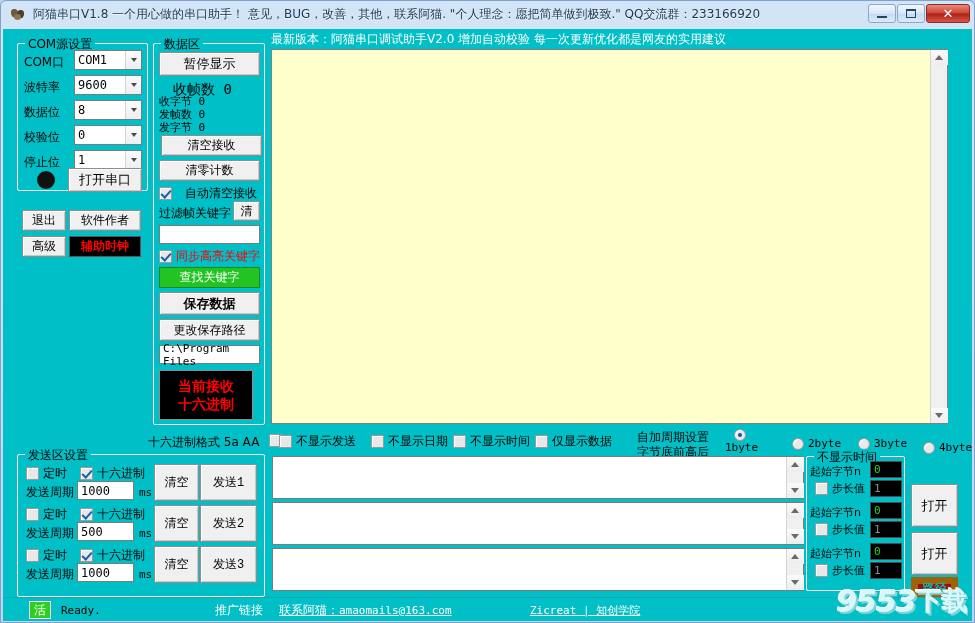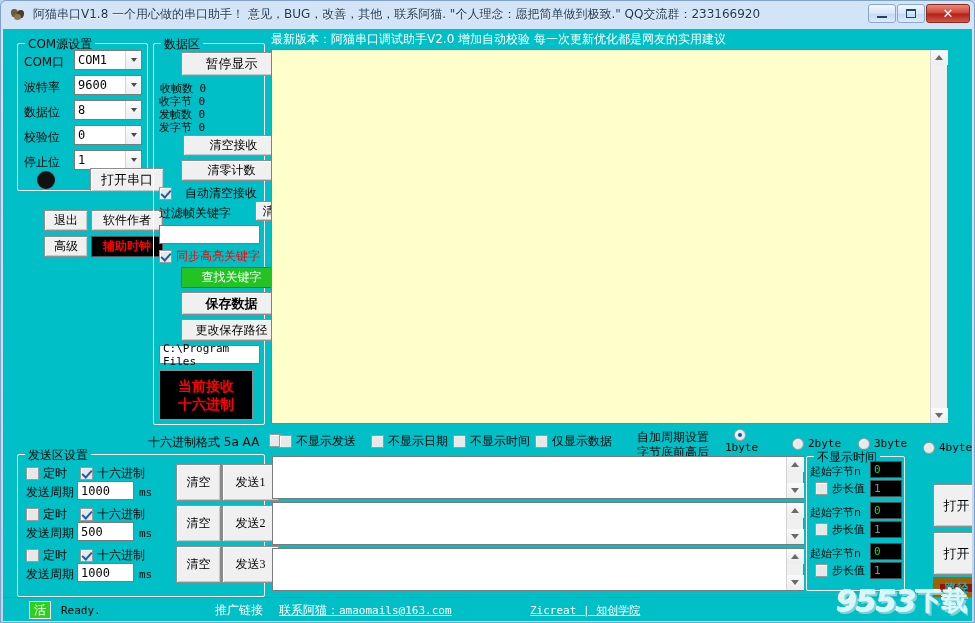--- a/index.html
+++ b/index.html
@@ -96,22 +96,21 @@
 
   
   .btn {
     position:absolute;
     background: #f0f0f0;
     border: 1px solid #8e8e8e;
     box-shadow: inset 1px 1px 0 #ffffff, inset -1px -1px 0 #c8c8c8;
     font-size: 12px; color:#000;
     display:flex;align-items:center;justify-content:center;
     white-space:nowrap;
-    font-family:Liberation Serif, serif;
-    margin-left:22px;
+    font-family:Liberation Mono, monospace;
   }
 
   
   .cbx { position:absolute; display:flex; align-items:center; white-space:nowrap; }
   .cbx .box {
     width:13px;height:13px;flex:0 0 auto;
     background:#e8e8e8;border:1px solid #9a9a9a;
     box-shadow: inset 1px 1px 0 #ffffff;
     margin-right:4px; position:relative;
   }
@@ -278,21 +277,21 @@
     <div class="btn" style="left:66px;top:181px;width:72px;height:21px;">软件作者</div>
     <div class="btn" style="left:19px;top:207px;width:44px;height:21px;">高级</div>
     <div class="btn" style="left:66px;top:207px;width:72px;height:21px;background:#000;color:#ff0000;font-weight:bold;box-shadow:none;border:1px solid #555;">辅助时钟</div>
 
 
     <div class="groupbox" style="left:150px;top:14px;width:112px;height:382px;">
       <div class="gcap">数据区</div>
 
       <div class="btn" style="left:5px;top:8px;width:101px;height:24px;font-size:13px;">暂停显示</div>
 
-      <div class="lbl lbl-mono" style="left:6px;top:37px;font-size:11px;">收帧数 0</div>
+      <div class="lbl lbl-mono" style="left:19px;top:37px;font-size:14px;">收帧数 0</div>
       <div class="lbl lbl-mono" style="left:5px;top:50px;font-size:11px;">收字节 0</div>
       <div class="lbl lbl-mono" style="left:5px;top:63px;font-size:11px;">发帧数 0</div>
       <div class="lbl lbl-mono" style="left:5px;top:76px;font-size:11px;">发字节 0</div>
 
       <div class="btn" style="left:7px;top:91px;width:101px;height:21px;">清空接收</div>
       <div class="btn" style="left:5px;top:116px;width:101px;height:21px;">清零计数</div>
 
       <div class="cbx" style="left:5px;top:141px;gap:9px;">
         <span class="box checked"></span>
         <span class="t">自动清空接收</span>

